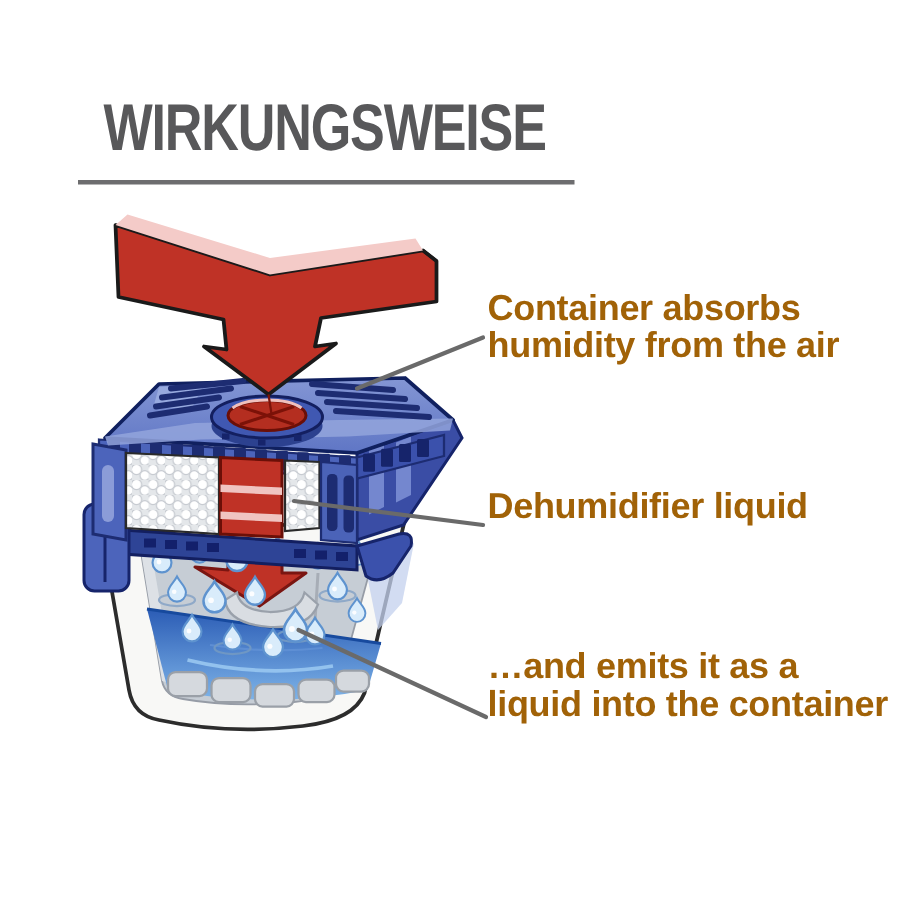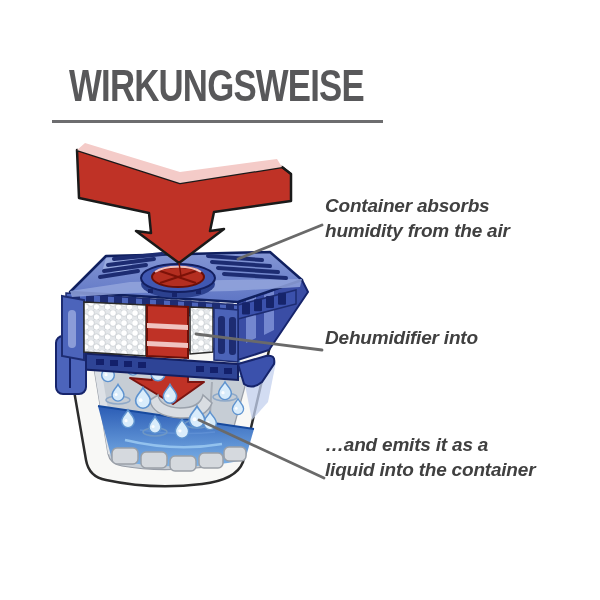--- a/index.html
+++ b/index.html
@@ -3,22 +3,22 @@
 <meta charset="utf-8">
 <style>
   html,body{margin:0;padding:0;background:#ffffff;}
   .canvas{position:relative;width:600px;height:556px;background:#ffffff;overflow:hidden;
           font-family:"Liberation Sans", sans-serif;}
   .title{position:absolute;left:69px;top:64px;margin:0;font-size:44px;font-weight:bold;
          color:#58585a;letter-spacing:-1px;line-height:44px;white-space:nowrap;
          transform:scaleX(0.79);transform-origin:left top;}
   .title-rule{position:absolute;left:52px;top:120px;width:331px;height:3px;background:#6d6d6f;}
   .diagram-svg{position:absolute;left:0;top:0;}
-  .label{position:absolute;color:#404040;font-size:19px;font-weight:bold;line-height:25px;
-         letter-spacing:-0.2px;white-space:nowrap;font-style:italic;}
+  .label{position:absolute;color:#a16207;font-size:24px;font-weight:bold;line-height:25px;
+         letter-spacing:-0.2px;white-space:nowrap;}
   .label-absorb{left:325px;top:193px;}
   .label-retain{left:325px;top:325px;}
   .label-emit{left:325px;top:432px;}
 </style>
 </head>
 <body>
 
 <div class="canvas">
 
   <h1 class="title">WIRKUNGSWEISE</h1>
@@ -200,21 +200,21 @@
       <line x1="199" y1="420" x2="324" y2="478"></line>
     </g>
   </svg>
 
   <div class="label label-absorb">
     <div>Container absorbs</div>
     <div>humidity from the air</div>
   </div>
 
   <div class="label label-retain">
-    <div>Dehumidifier into</div>
+    <div>Dehumidifier liquid</div>
   </div>
 
   <div class="label label-emit">
     <div>…and emits it as a</div>
     <div>liquid into the container</div>
   </div>
 
 </div>
 
 </body></html>

